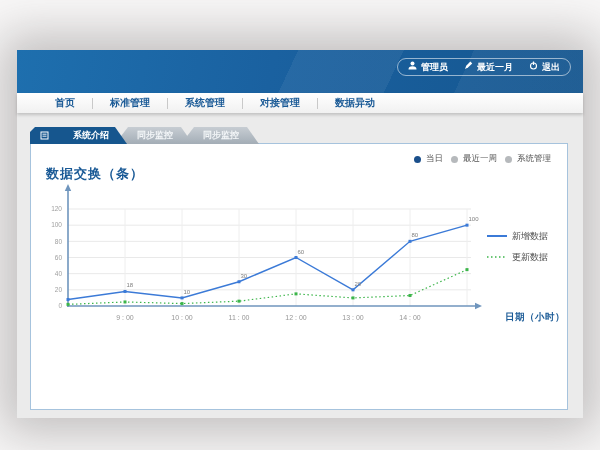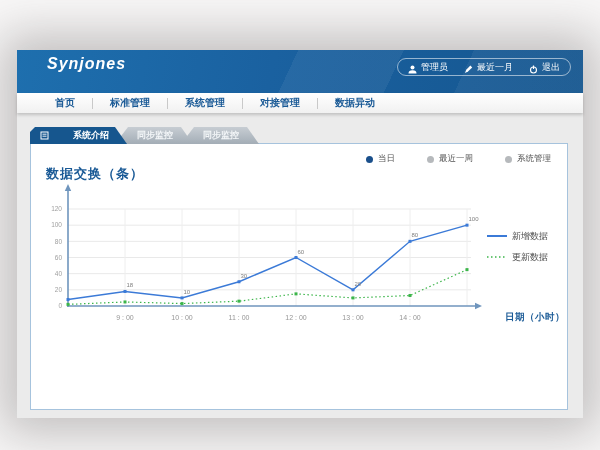--- a/index.html
+++ b/index.html
@@ -8,47 +8,46 @@
   .window { position:absolute; left:17px; top:50px; width:566px; height:368px; background:#ebebeb; box-shadow:0 0 45px 15px rgba(110,105,105,.4); }
   .header { position:relative; height:43px; background:linear-gradient(100deg,#1e6fae 0%,#1a61a0 45%,#15568f 100%); overflow:hidden; }
   .header::before { content:''; position:absolute; inset:0;
     background:linear-gradient(115deg, rgba(255,255,255,0) 48%, rgba(255,255,255,.06) 48%, rgba(255,255,255,.06) 66%, rgba(255,255,255,0) 66%, rgba(255,255,255,0) 78%, rgba(255,255,255,.05) 78%);
   }
   .logo { position:absolute; left:30px; top:5px; color:#fff; text-align:center; line-height:1.15; }
   .logo-en { font-style:italic; font-weight:bold; font-size:16px; letter-spacing:1px; }
   .logo-cn { font-weight:bold; font-size:13px; letter-spacing:1.5px; }
   .app-title { position:absolute; left:118px; top:19px; color:#fff; font-size:14.5px; letter-spacing:2px;margin-top:44px; }
   .user-pill { position:absolute; right:12px; top:8px; height:18px; border:1px solid rgba(255,255,255,.55); border-radius:10px; display:flex; align-items:center; color:#fff; font-size:9px; padding:0 2px; }
-  .user-item { padding:0 8px; display:flex; gap:4px; align-items:flex-end; white-space:nowrap; }
+  .user-item { padding:0 8px; display:flex; gap:4px; align-items:flex-start; white-space:nowrap;font-weight:bold; }
   .nav { position:relative; height:20px; background:linear-gradient(#ffffff,#f1f1f1); display:flex; align-items:center; padding-left:21px; box-shadow:0 2px 3px rgba(0,0,0,.18); z-index:5; }
   .nav-item { color:#1a5a96; font-weight:bold; font-size:10px; padding:0 17px; white-space:nowrap; }
   .nav-sep { width:1px; height:11px; background:#c9c9c9; }
   .content { position:absolute; left:0; top:63px; right:0; bottom:0; background:#ebebeb; }
   .tabs { position:absolute; left:13px; top:14px; height:17px; display:flex; z-index:4; }
   .tab { height:17px; display:flex; align-items:center; gap:4px; font-size:9px; font-weight:bold; color:#fff; }
   .tab.active { background:#16568e; padding:0 18px 0 10px; clip-path:polygon(0 100%,0 5px,5px 0,calc(100% - 12px) 0,100% 100%); z-index:3;gap:24px; }
   .tab.inactive { background:linear-gradient(#c7cdd3,#a3adb6); padding:0 20px 0 22px; margin-left:-12px; clip-path:polygon(13px 0,calc(100% - 12px) 0,100% 100%,0 100%); color:#f3f6f8; }
   .tab.inactive.t1 { z-index:2; }
   .tab.inactive.t2 { z-index:1; }
   .panel { position:absolute; left:13px; top:30px; width:538px; height:267px; background:#fff; border:1px solid #a6c3dd; }
-  .filter-row { position:absolute; top:9px; right:16px; display:flex; gap:32px; font-size:8.5px; color:#555; align-items:center; }
+  .filter-row { position:absolute; top:9px; right:16px; display:flex; gap:8px; font-size:8.5px; color:#555; align-items:center; }
   .filter-item { display:flex; align-items:center; gap:5px; }
   .dot { width:7px; height:7px; border-radius:50%; }
   .ylabel { position:absolute; left:15px; top:21px; color:#1a5a96; font-weight:bold; font-size:13px; letter-spacing:1px; }
   .chart-svg { position:absolute; left:0; top:0; }
   .note { position:absolute; left:15px; top:214px; font-size:7.7px; color:#a0a0a0; white-space:nowrap; }
   .note b { color:#cc3333; font-weight:normal; }
 </style>
 </head>
 <body>
 
 <div class="window">
   <div class="header">
     <div class="logo">
-      <div class="logo-en">Synjones</div>
     </div>
     <div class="app-title">数据资源中心</div>
     <div class="user-pill">
         <div class="user-item">
           <svg width="9" height="9" viewBox="0 0 9 9">
             <circle cx="4.5" cy="2.6" r="2" fill="#fff"></circle>
             <path d="M0.5,8.5 a4,3.3 0 0 1 8,0 z" fill="#fff"></path>
           </svg>
           <span>管理员</span>
         </div>

